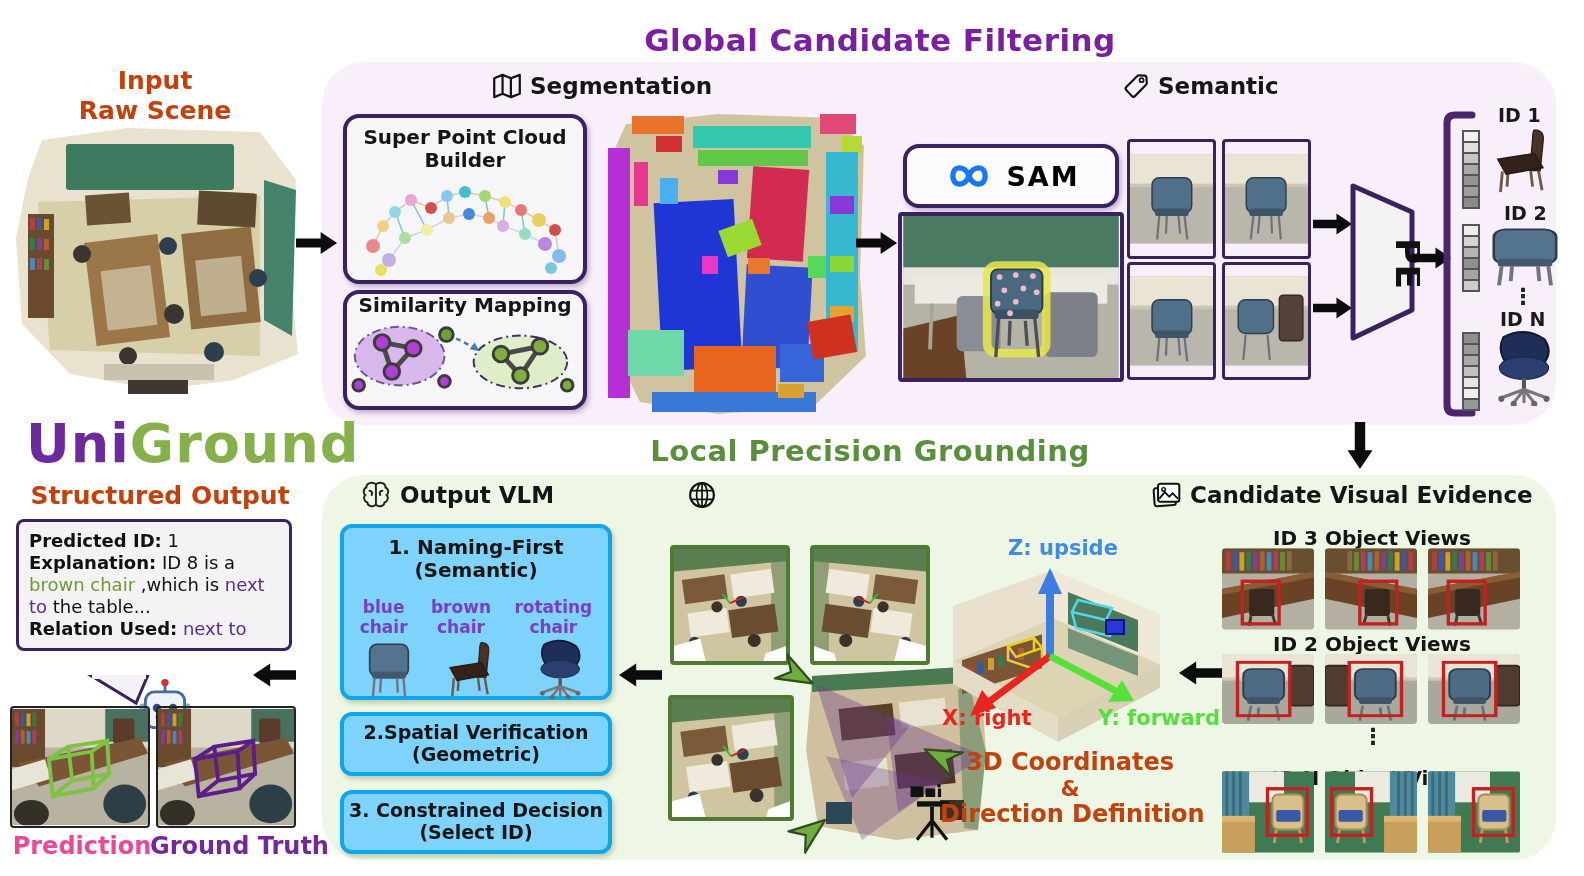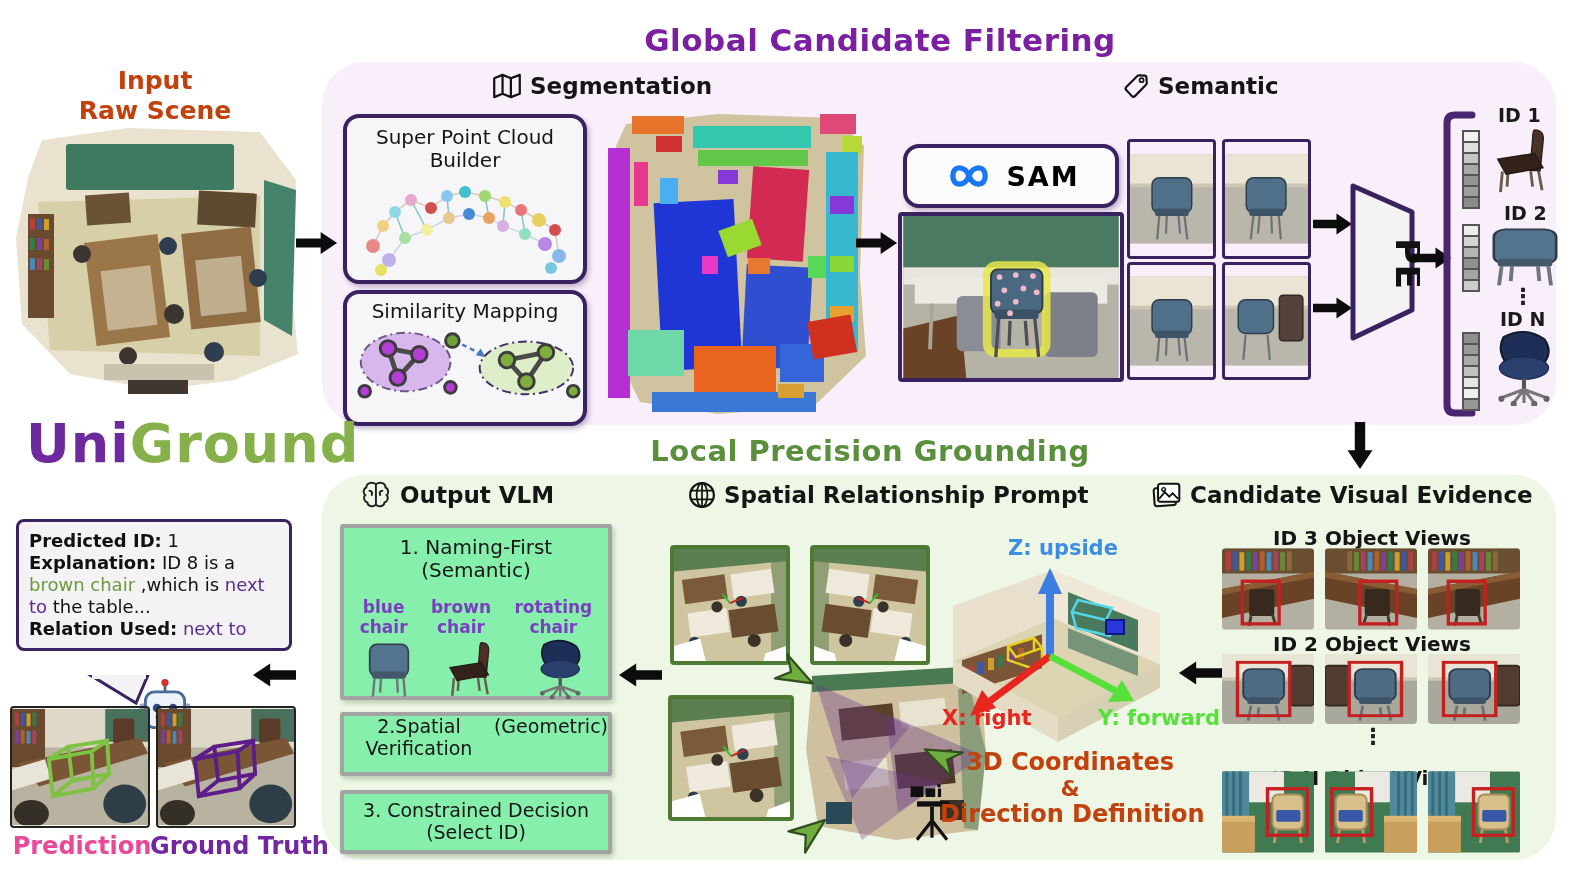--- a/index.html
+++ b/index.html
@@ -3,22 +3,22 @@
 <meta charset="utf-8">
 <style>
 *{margin:0;padding:0;box-sizing:border-box}
 body{font-family:"DejaVu Sans",sans-serif;background:#fff}
 #canvas{position:relative;width:1584px;height:876px;background:#fff;overflow:hidden}
 .abs{position:absolute}
 .sec-title{font-weight:bold;font-size:31px;letter-spacing:.5px;text-align:center}
 .panel{border-radius:42px}
 .hdr{display:flex;align-items:center;gap:8px;font-weight:bold;font-size:23px;color:#151515}
 .obox{background:#f6f5f7;border:4px solid #3a2260;border-radius:16px;box-shadow:2px 3px 5px rgba(60,30,90,.3)}
-.gbox{background:#86efac;border:4px solid #a3a3a3;border-radius:3px;box-shadow:2px 3px 5px rgba(40,70,20,.25);text-align:center}
-.boxtitle{font-weight:normal;font-size:19px;text-align:center;line-height:1.15;color:#151515}
+.gbox{background:#7dd3fc;border:4px solid #0ea5e9;border-radius:12px;box-shadow:2px 3px 5px rgba(40,70,20,.25);text-align:center}
+.boxtitle{font-weight:bold;font-size:19px;text-align:center;line-height:1.15;color:#151515}
 .photo{border-radius:4px;overflow:hidden;display:block}
 .pborder{border:3px solid #3a2260}
 .gborder{border:4px solid #4e7a33;border-radius:4px}
 .lbl{font-weight:bold;color:#c2410c;white-space:nowrap}
 .idlbl{font-weight:bold;font-size:19px;color:#1a1a1a}
 .fbar{display:flex;flex-direction:column}
 .fbar span{width:18px;height:13px;border:2px solid #555;margin-top:-2px}
 .chairlbl{color:#7a3fc0;font-weight:bold;font-size:17px;line-height:1.15;text-align:center}
 .bubble{background:#f4f2f4;border:3px solid #3a2260;border-radius:8px;padding:8px 10px;font-size:18px;line-height:1.22;color:#111}
 .bubble b{font-weight:bold}
@@ -235,21 +235,21 @@
         <circle cx="168" cy="36" r="6" fill="#e87878"></circle>
         <circle cx="172" cy="60" r="6" fill="#90e0c0"></circle>
     <circle cx="186" cy="46" r="7" fill="#e8d060"></circle>
         <circle cx="192" cy="70" r="7" fill="#b888e0"></circle>
         <circle cx="202" cy="56" r="6" fill="#d05050"></circle>
     <circle cx="206" cy="82" r="7" fill="#88b8e8"></circle>
         <circle cx="28" cy="96" r="6" fill="#e8e060"></circle>
         <circle cx="198" cy="94" r="6" fill="#78c8e0"></circle>
   </svg>
 </div>
-<div class="abs obox" style="left:343px;top:290px;width:244px;height:136px;padding:6px">
+<div class="abs obox" style="left:343px;top:290px;width:244px;height:120px;">
   <div class="boxtitle" style="font-size:20px">Similarity Mapping</div>
   <svg width="228" height="76" viewBox="0 0 234 78" style="margin-top:2px">
     <ellipse cx="54" cy="38" rx="46" ry="30" fill="#cfa3ea" opacity=".75" stroke="#3a2260" stroke-width="2" stroke-dasharray="9 4 2 4"></ellipse>
     <path d="M36,24 L68,30 L46,54 Z" fill="none" stroke="#4a4a4a" stroke-width="5"></path>
     <circle cx="36" cy="24" r="8" fill="#b13fd6" stroke="#3c3c3c" stroke-width="3"></circle>
     <circle cx="68" cy="30" r="8" fill="#b13fd6" stroke="#3c3c3c" stroke-width="3"></circle>
     <circle cx="46" cy="54" r="8" fill="#b13fd6" stroke="#3c3c3c" stroke-width="3"></circle>
     <circle cx="12" cy="68" r="6" fill="#b13fd6" stroke="#3c3c3c" stroke-width="3"></circle>
     <circle cx="100" cy="64" r="6" fill="#b13fd6" stroke="#3c3c3c" stroke-width="3"></circle>
     <circle cx="102" cy="16" r="7" fill="#6fa03a" stroke="#3c3c3c" stroke-width="3"></circle>
@@ -413,20 +413,21 @@
     </svg>
 
 <div class="abs" style="left:26px;top:412px;width:290px;text-align:center;font-size:54px;font-weight:bold;letter-spacing:1px">
   <span style="color:#6d2a9e">Uni</span><span style="color:#85b04a">Ground</span>
 </div>
 
 <div class="abs sec-title" style="left:580px;top:434px;width:580px;color:#5a8f3c;font-size:29px">Local Precision Grounding</div>
 
 <div class="abs panel" style="left:322px;top:475px;width:1234px;height:385px;background:#eef7e5"></div>
 
+<div class="abs lbl" style="left:30px;top:481px;width:260px;text-align:center;font-size:25px">Structured Output</div>
 <div class="abs bubble" style="left:16px;top:519px;width:276px">
   <div><b>Predicted ID:</b><span> 1</span></div>
   <div><b>Explanation:</b><span> ID 8 is a </span><span class="grn">brown chair</span><span> ,which is </span><span class="pur">next to</span><span> the table...</span></div>
   <div><b>Relation Used:</b><span class="pur"> next to</span></div>
 </div>
 <svg class="abs" style="left:78px;top:675px" width="90" height="32" viewBox="0 0 90 32">
   <polygon points="12,0 70,0 58,28" fill="#f4f2f4" stroke="#3a2260" stroke-width="3"></polygon>
   <rect x="14" y="0" width="54" height="4" fill="#f4f2f4"></rect>
 </svg>
 <svg class="abs" style="left:138px;top:678px" width="54" height="60" viewBox="0 0 46 52">
@@ -486,39 +487,38 @@
           <use href="#s-bluechair"></use>
         </svg>
     <svg width="62" height="58" viewBox="0 0 70 72">
           <use href="#s-brownchair"></use>
         </svg>
     <svg width="62" height="60" viewBox="0 0 70 74">
           <use href="#s-officechair"></use>
         </svg>
   </div>
 </div>
-<div class="abs gbox" style="left:340px;top:712px;width:272px;height:64px;display:flex;flex-direction:row;justify-content:center">
+<div class="abs gbox" style="left:340px;top:712px;width:272px;height:64px;display:flex;flex-direction:column;justify-content:center">
   <div class="boxtitle">2.Spatial Verification</div>
   <div class="boxtitle">(Geometric)</div>
 </div>
 <div class="abs gbox" style="left:340px;top:790px;width:272px;height:64px;display:flex;flex-direction:column;justify-content:center">
   <div class="boxtitle">3. Constrained Decision</div>
   <div class="boxtitle">(Select ID)</div>
 </div>
 <svg class="abs" style="left:618px;top:662px;width:44px;height:26px;transform:scaleX(-1)">
       <use href="#s-arrow"></use>
     </svg>
 
 <div class="abs hdr" style="left:688px;top:481px">
   <svg width="28" height="28" viewBox="0 0 26 26">
     <circle cx="13" cy="13" r="11" fill="none" stroke="#111" stroke-width="2"></circle>
     <ellipse cx="13" cy="13" rx="5" ry="11" fill="none" stroke="#111" stroke-width="1.6"></ellipse>
     <path d="M2.5,9 H23.5 M2.5,17 H23.5 M13,2 V24" stroke="#111" stroke-width="1.6"></path>
   </svg>
-  <span>Spatial Relationship Prompt</span>
 </div>
 <svg class="abs gborder photo" style="left:670px;top:545px" width="120" height="120" viewBox="0 0 120 120">
       <use href="#s-view"></use>
     </svg>
 <svg class="abs gborder photo" style="left:810px;top:545px" width="120" height="120" viewBox="0 0 120 120">
       <use href="#s-view" transform="translate(120,0) scale(-1,1)"></use>
     </svg>
 <svg class="abs gborder photo" style="left:668px;top:695px" width="126" height="126" viewBox="0 0 120 120">
       <use href="#s-view"></use>
     </svg>

